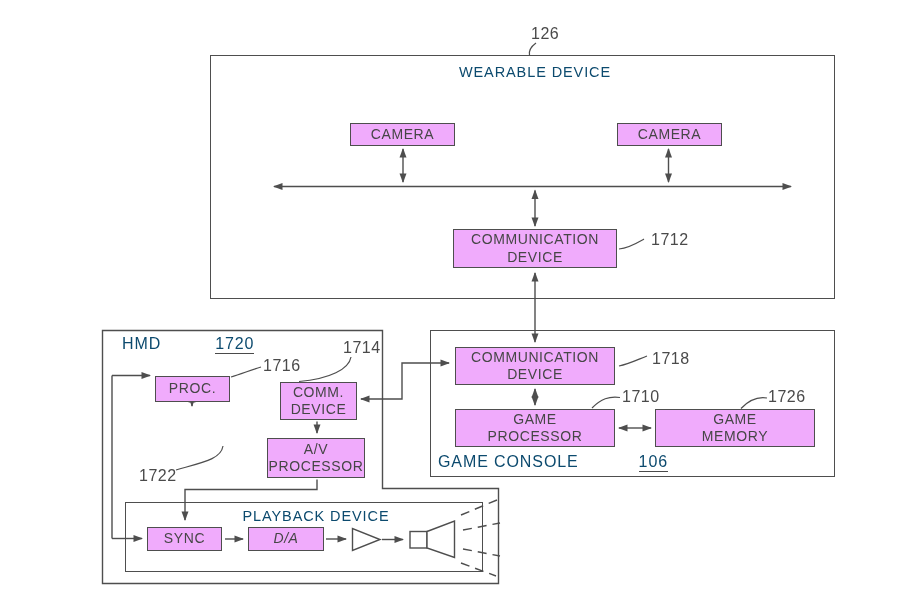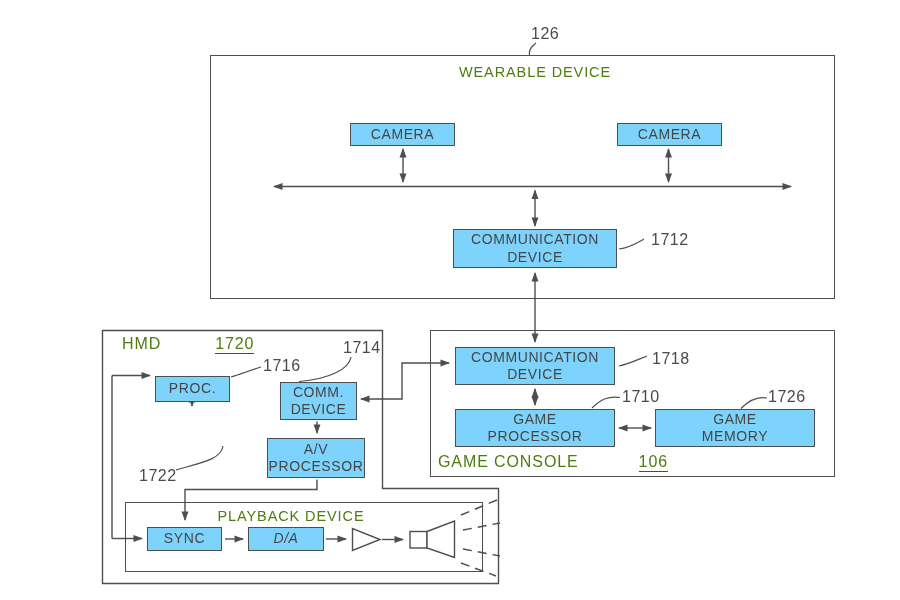--- a/index.html
+++ b/index.html
@@ -1,35 +1,35 @@
 <!DOCTYPE html>
 <html><head>
 <meta charset="utf-8">
 <style>
   html,body{margin:0;padding:0;background:#ffffff;}
   .canvas{
     position:relative;width:900px;height:600px;background:#ffffff;
     font-family:"Liberation Sans", sans-serif;color:#454545;overflow:hidden;
   }
   .box{
-    position:absolute;border:1.5px solid #4e4e4e;background:#7dd3fc;
+    position:absolute;border:1.5px solid #4e4e4e;background:#f0abfc;
     display:flex;align-items:center;justify-content:center;text-align:center;
     box-sizing:border-box;font-size:14px;letter-spacing:0.6px;line-height:1.22;
     color:#464646;
   }
   .outline{
     position:absolute;border:1.5px solid #4e4e4e;background:transparent;
     box-sizing:border-box;
   }
   .lbl{
     position:absolute;font-size:16px;letter-spacing:0.5px;color:#4a4a4a;
     white-space:nowrap;
   }
   .title{
-    position:absolute;font-size:14.5px;letter-spacing:0.9px;color:#4d7c0f;
+    position:absolute;font-size:14.5px;letter-spacing:0.9px;color:#0c4a6e;
     white-space:nowrap;
   }
   .center-title{text-align:center;}
   .uref{border-bottom:1.5px solid #4a4a4a;padding-bottom:1px;margin-left:44px;}
   .gap{display:inline-block;width:10px;}
   .gap-lg{display:inline-block;width:16px;}
   .w150{width:150px;display:inline-block;}
   .w100{width:100px;display:inline-block;}
   .w80{width:80px;display:inline-block;}
   svg.wires{position:absolute;left:0;top:0;z-index:1;}
@@ -139,21 +139,21 @@
   <div class="box" style="left:280px;top:382px;width:77px;height:38px;">
     <span>COMM. DEVICE</span>
   </div>
   <div class="lbl" style="left:343px;top:339px;">1714</div>
 
   <div class="box" style="left:267px;top:438px;width:98px;height:40px;">
     <span>A/V PROCESSOR</span>
   </div>
 
   <div class="outline" style="left:125px;top:502px;width:358px;height:70px;"></div>
-  <div class="title center-title" style="left:181px;top:508px;width:220px;">PLAYBACK DEVICE</div>
+  <div class="title center-title" style="left:206px;top:508px;width:220px;">PLAYBACK DEVICE</div>
 
   <div class="box" style="left:147px;top:527px;width:75px;height:24px;">
     <span>SYNC</span>
   </div>
   <div class="box" style="left:248px;top:527px;width:76px;height:24px;font-style:italic;">
     <span>D/A</span>
   </div>
 
   <div class="outline" style="left:430px;top:330px;width:405px;height:147px;"></div>
   <div class="title" style="left:438px;top:453px;font-size:16px;text-align:right;">

